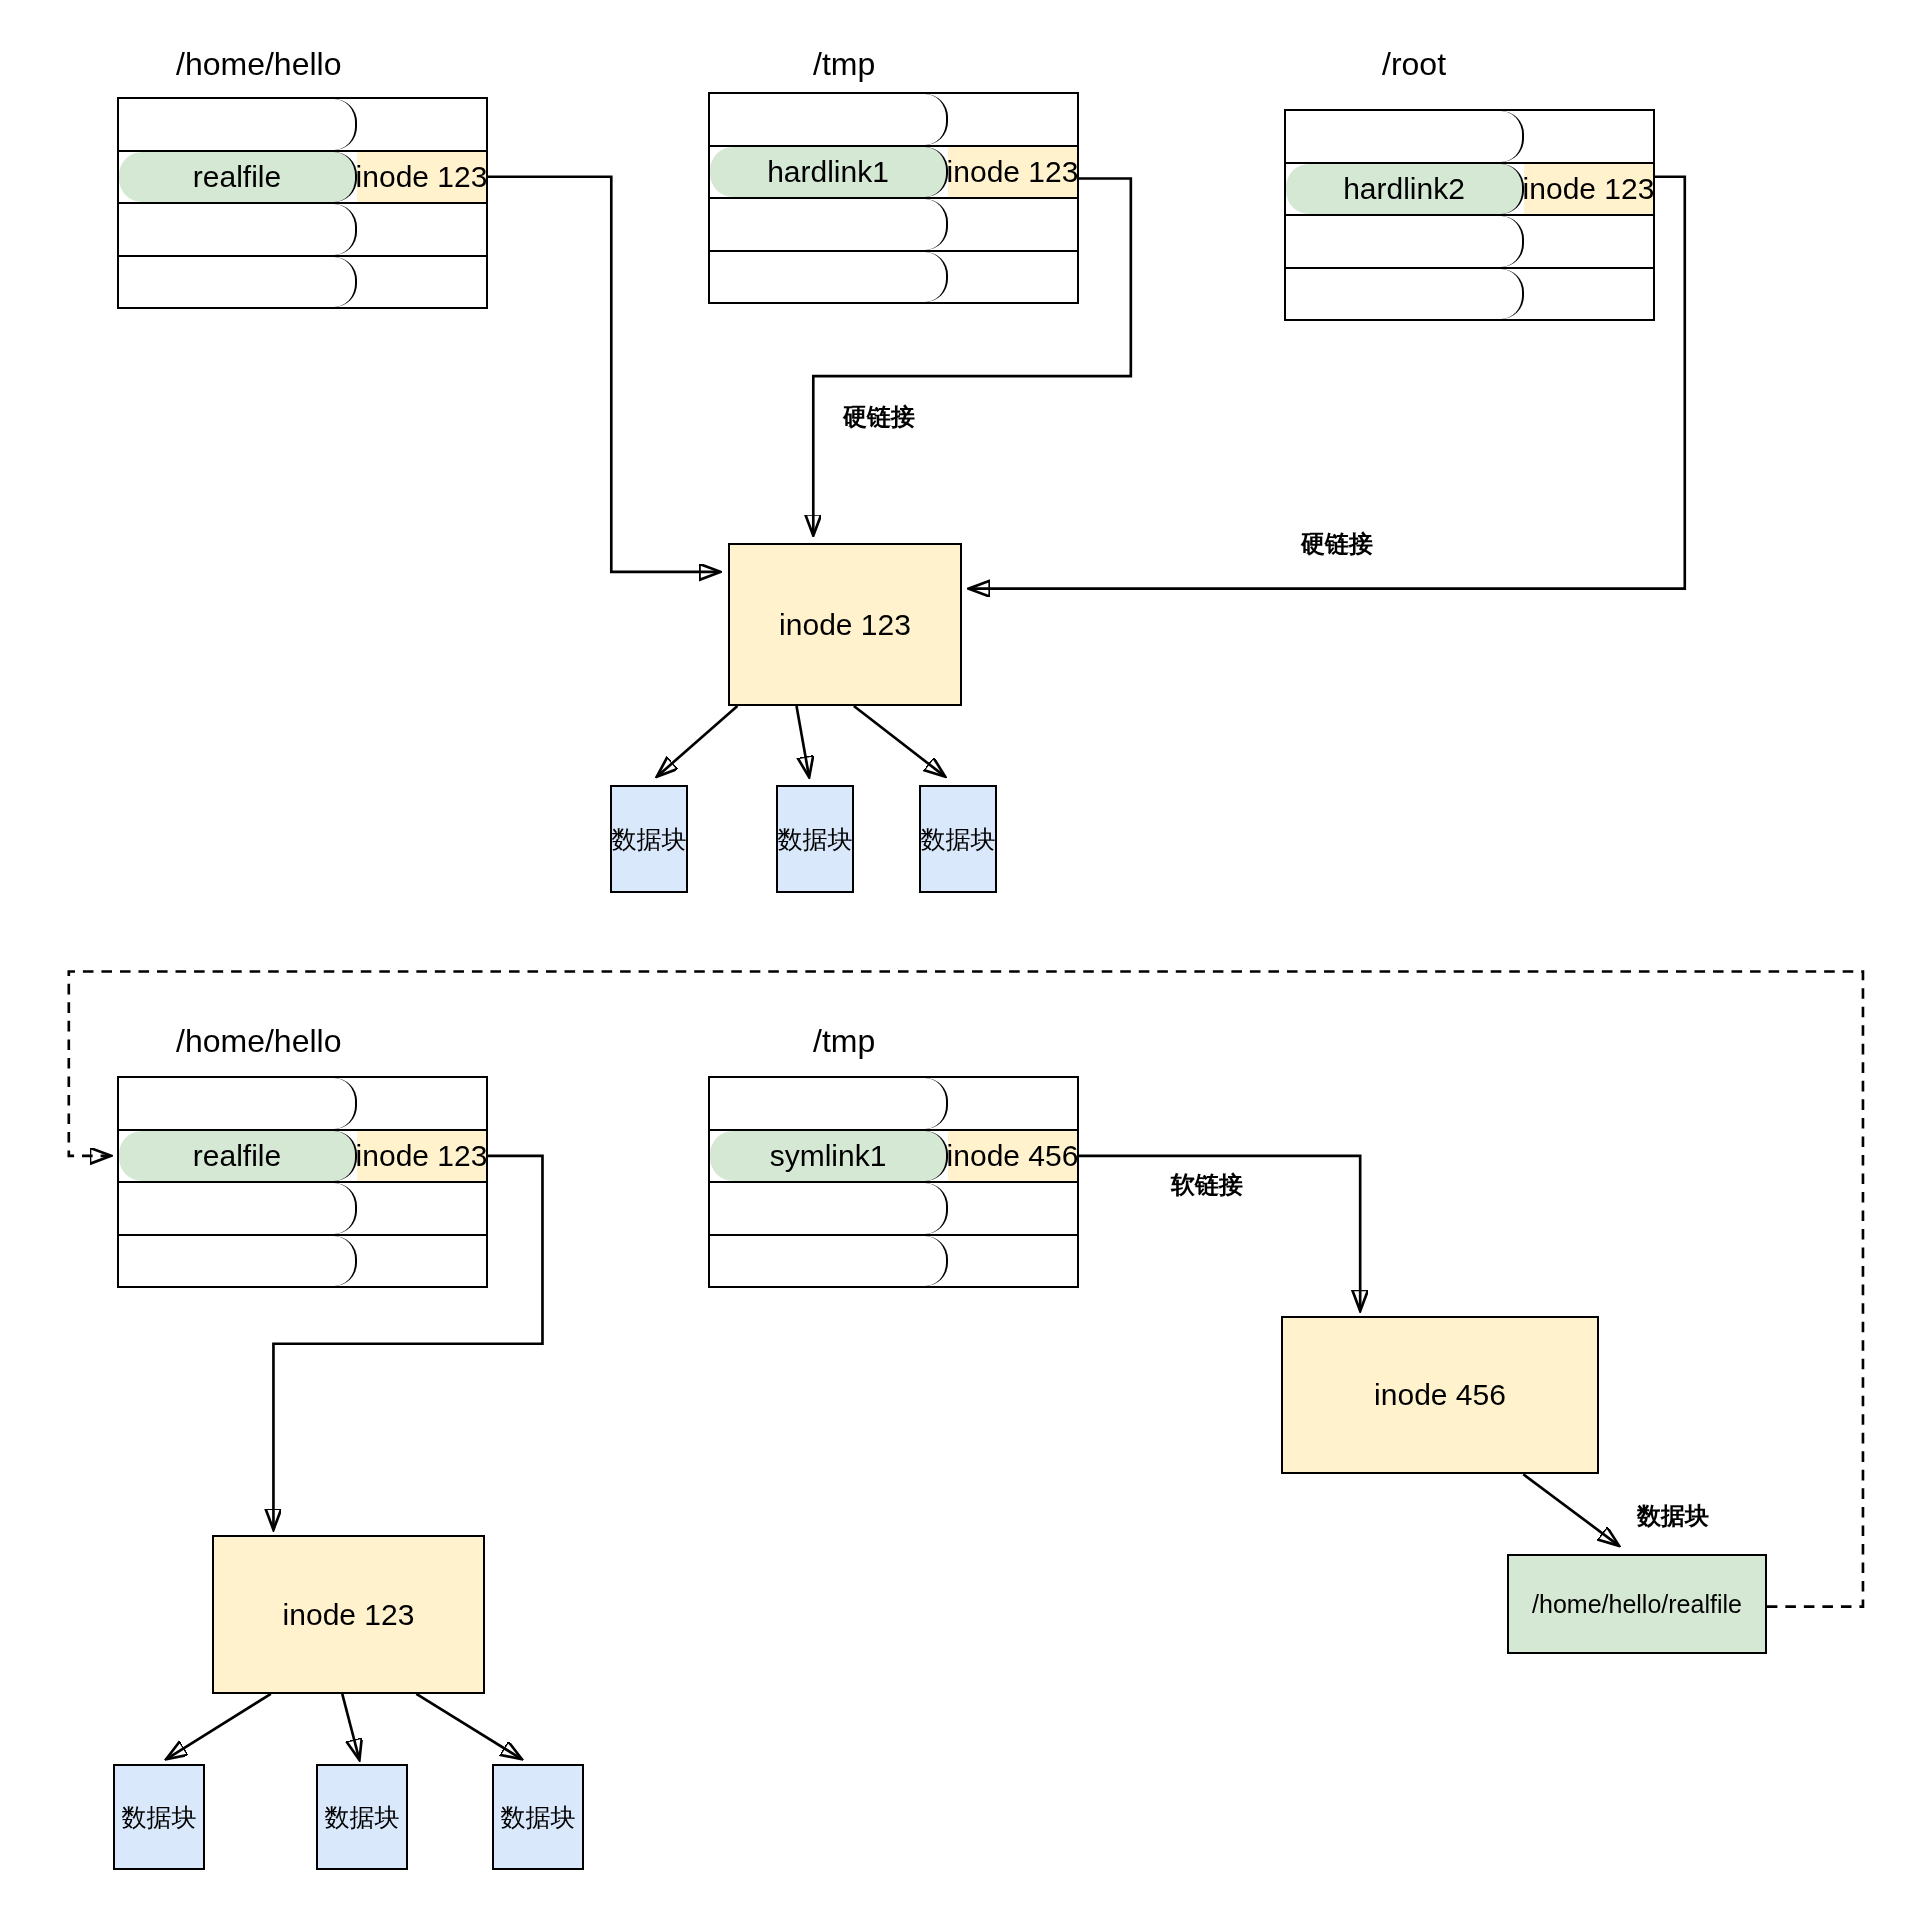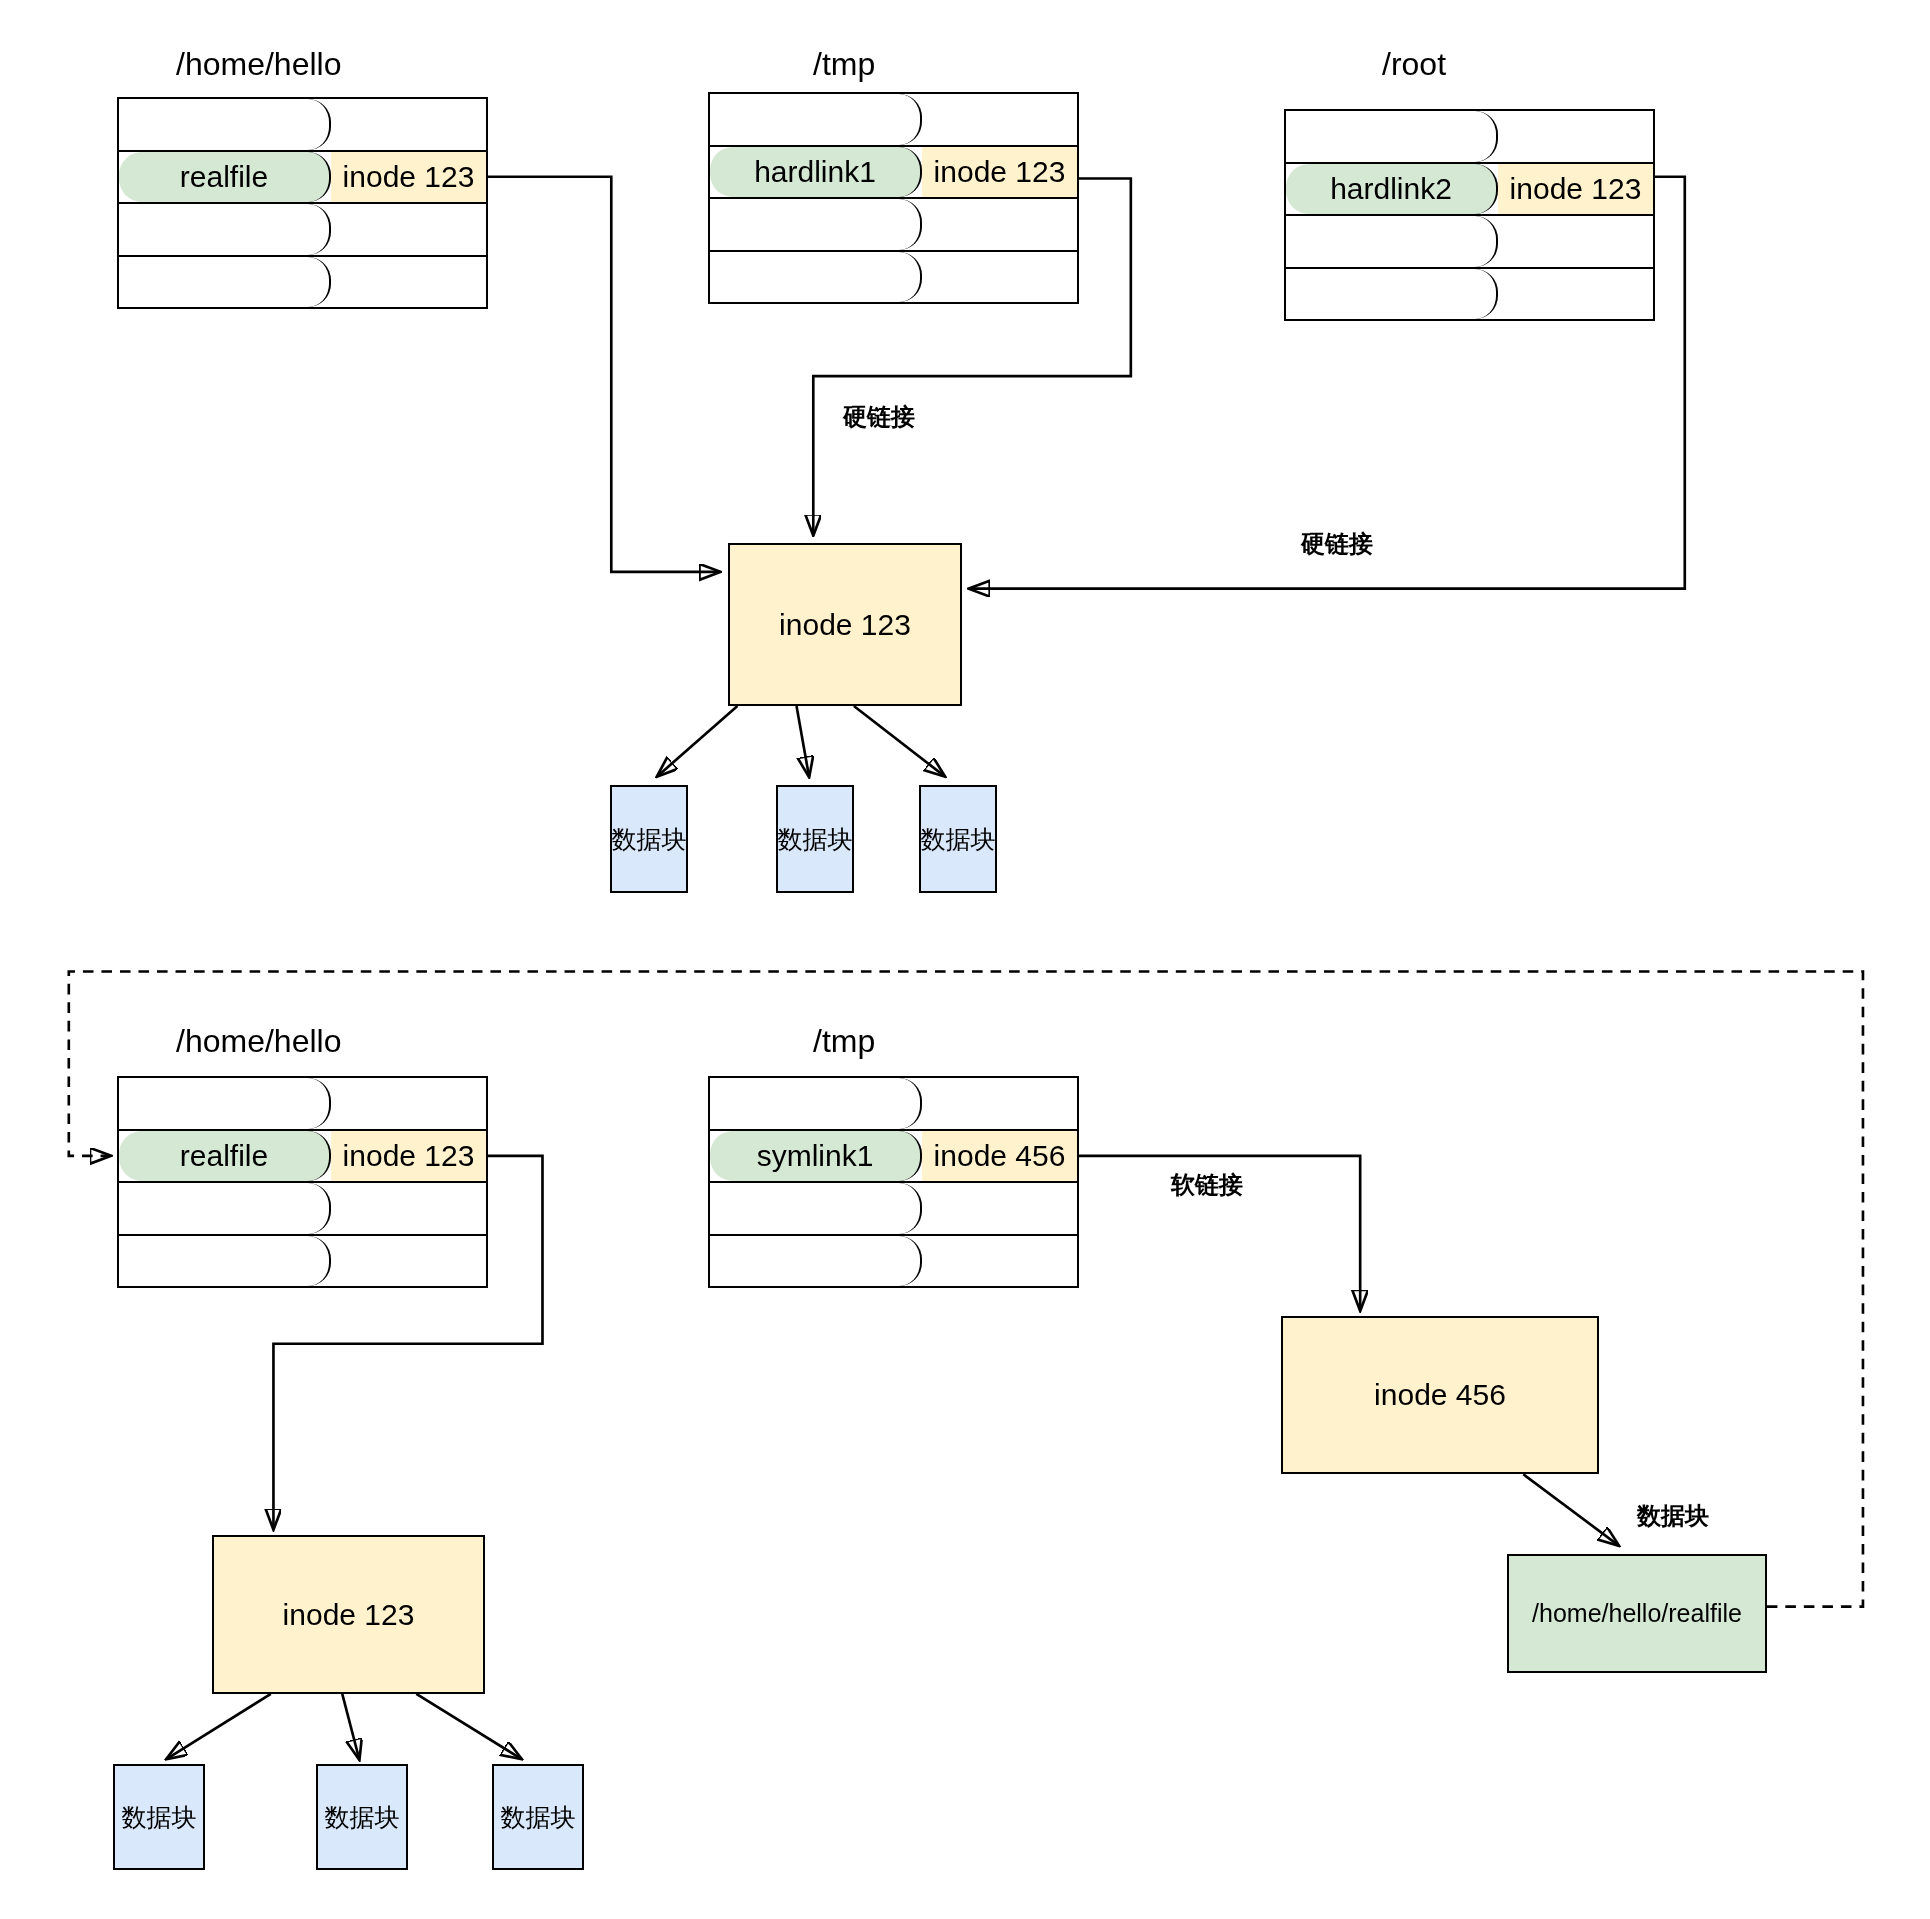--- a/index.html
+++ b/index.html
@@ -6,21 +6,21 @@
   body{font-family:"Liberation Sans","DejaVu Sans",sans-serif;color:#000;}
   #canvas{position:relative;width:1930px;height:1920px;background:#ffffff;overflow:hidden;}
 
   
   .dtable{position:absolute;width:371px;height:212px;border:2.6px solid #000;
           background:#fff;display:flex;flex-direction:column;box-sizing:border-box;}
   .trow{flex:1;display:flex;border-bottom:2.6px solid #000;box-sizing:border-box;min-height:0;}
   .trow:last-child{border-bottom:none;}
   .tcell{display:flex;align-items:center;justify-content:center;font-size:30px;
          box-sizing:border-box;overflow:hidden;white-space:nowrap;}
-  .c1{width:212px;border-right:2.6px solid #000;border-radius:23px;}
+  .c1{width:238px;border-right:2.6px solid #000;border-radius:23px;}
   .c2{flex:1;}
   .green{background:#d5e8d4;}
   .yellow{background:#fff2cc;}
 
   
   .box{position:absolute;border:2.6px solid #000;box-sizing:border-box;display:flex;
        align-items:center;justify-content:center;font-size:30px;white-space:nowrap;}
   .bg-yellow{background:#fff2cc;}
   .bg-green{background:#d5e8d4;}
   .bg-blue{background:#dae8fc;}
@@ -152,21 +152,21 @@
   </div>
 
   <div class="label" style="left:1171px;top:1169px">软链接</div>
 
   <div class="box bg-yellow" style="left:212px;top:1535px;width:273px;height:159px">inode 123</div>
 
   <div class="box bg-yellow" style="left:1281px;top:1316px;width:318px;height:158px">inode 456</div>
 
   <div class="label" style="left:1637px;top:1500px">数据块</div>
 
-  <div class="box bg-green pathbox" style="left:1507px;top:1554px;width:260px;height:119px">/home/hello/realfile</div>
+  <div class="box bg-green pathbox" style="left:1507px;top:1554px;width:260px;height:100px">/home/hello/realfile</div>
 
   <div class="box bg-blue datablock" style="left:113px;top:1764px;width:92px;height:106px">数据块</div>
   <div class="box bg-blue datablock" style="left:316px;top:1764px;width:92px;height:106px">数据块</div>
   <div class="box bg-blue datablock" style="left:492px;top:1764px;width:92px;height:106px">数据块</div>
 
   <svg id="wires" viewBox="0 0 2188 2176" xmlns="http://www.w3.org/2000/svg">
     <defs>
       <marker id="arrow" markerUnits="userSpaceOnUse" markerWidth="26" markerHeight="20" refX="22" refY="9" orient="auto">
         <path d="M0,0 L24,9 L0,18 Z" fill="#000" stroke="none"></path>
       </marker>

